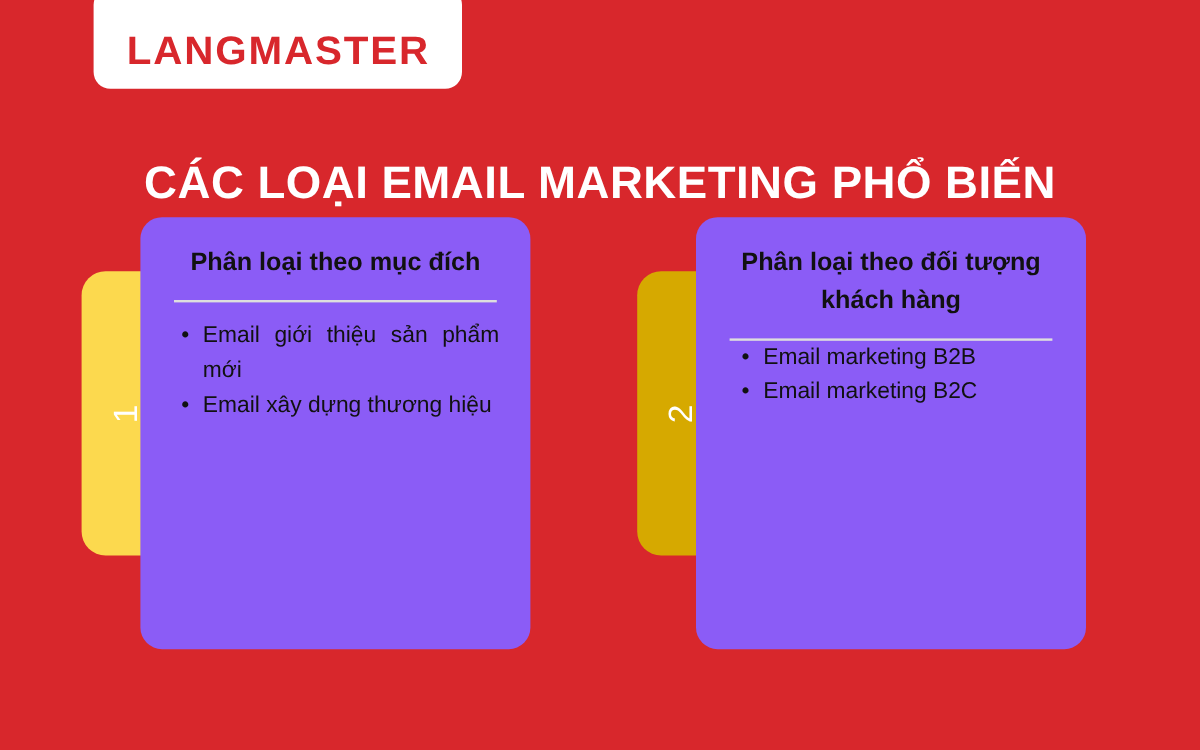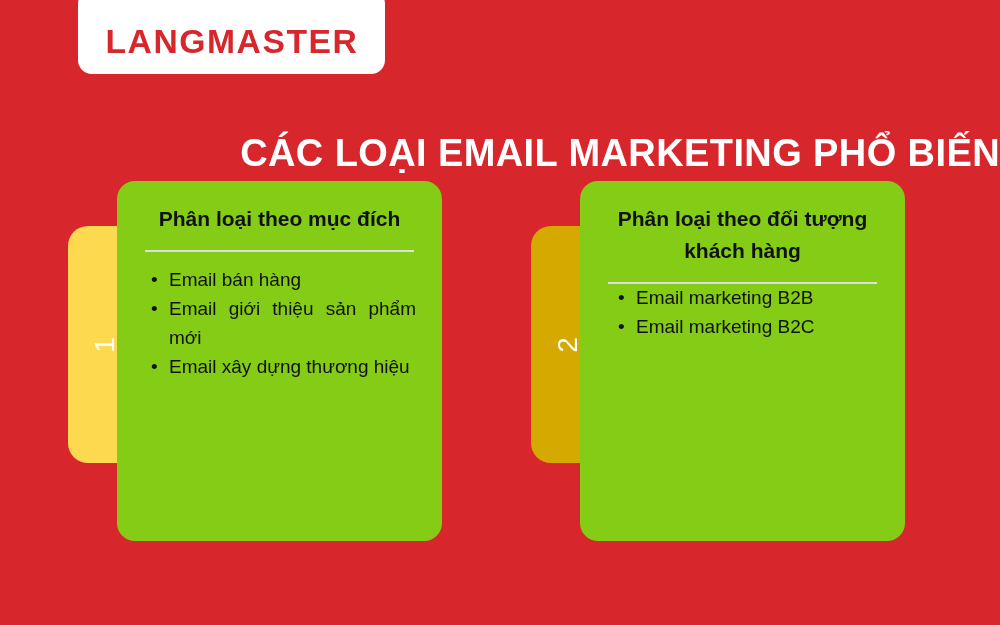--- a/index.html
+++ b/index.html
@@ -40,21 +40,21 @@
     line-height: 1;
     white-space: nowrap;
   }
 
   
   .page-title {
     position: absolute;
     left: 0;
     top: 108px;
     width: 1000px;
-    text-align: right;
+    text-align: center;
     color: #ffffff;
     font-family: "Liberation Sans", sans-serif;
     font-weight: bold;
     font-size: 38px;
     letter-spacing: 0.4px;
     line-height: 1.1;
     white-space: nowrap;
   }
 
   
@@ -85,21 +85,21 @@
     transform: rotate(-90deg);
     line-height: 1;
   }
 
   .card {
     position: absolute;
     top: 0;
     left: 49px;
     width: 325px;
     height: 360px;
-    background: #84cc16;
+    background: #8b5cf6;
     border-radius: 18px;
     box-sizing: border-box;
     padding: 22px 26px 18px 26px;
     z-index: 2;
   }
 
   .card-title {
     text-align: center;
     font-family: "Liberation Sans", sans-serif;
     font-weight: bold;
@@ -159,21 +159,20 @@
 <h1 class="page-title">CÁC LOẠI EMAIL MARKETING PHỔ BIẾN</h1>
 
 <div class="group group-1">
   <div class="badge" style="background:#FCD94E">
     <span class="badge-num">1</span>
   </div>
   <div class="card card-1">
     <div class="card-title">Phân loại theo mục đích</div>
     <hr class="divider">
     <ul class="card-list">
-      <li>Email bán hàng</li>
       <li>Email giới thiệu sản phẩm mới</li>
       <li>Email xây dựng thương hiệu</li>
     </ul>
   </div>
 </div>
 
 <div class="group group-2">
   <div class="badge" style="background:#D6A900">
     <span class="badge-num">2</span>
   </div>

